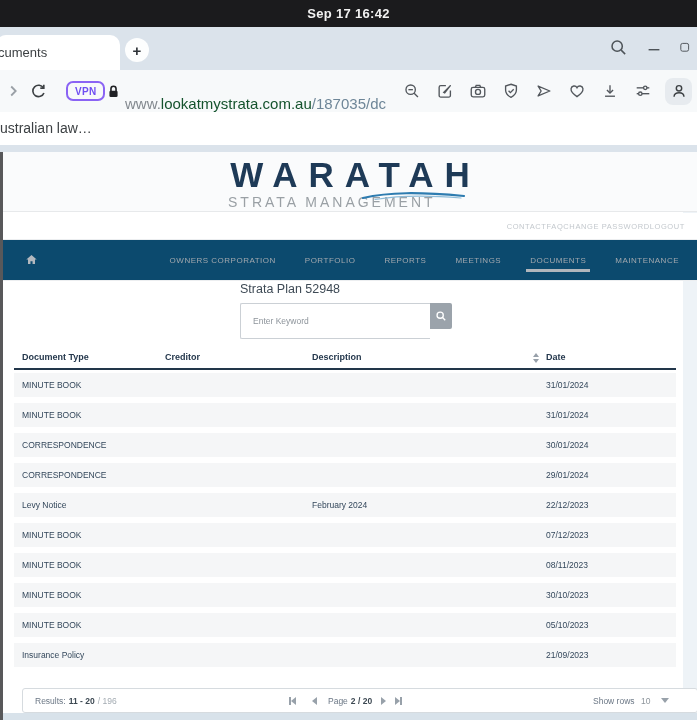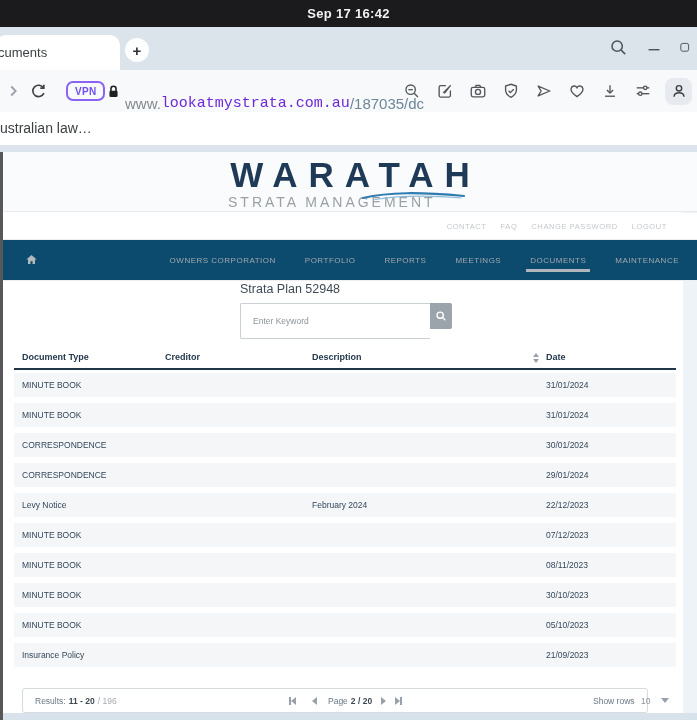--- a/index.html
+++ b/index.html
@@ -28,21 +28,21 @@
              display:flex; align-items:center; }
   .nav-ic { width:22px; height:22px; display:flex; align-items:center; justify-content:center; }
   .ic-forward { position:absolute; left:2px; }
   .ic-reload { position:absolute; left:27px; }
   .vpn-badge { position:absolute; left:66px; top:11px; height:20px; padding:0 7px; border:2px solid #8a63f4;
                border-radius:7px; display:flex; align-items:center; font-size:10px; font-weight:700;
                color:#6f4ef2; letter-spacing:.3px; }
   .ic-lock { position:absolute; left:102px; }
   .url { position:absolute; left:125px; top:0; height:42px; display:flex; align-items:flex-end;
          font-size:15px; white-space:nowrap; }
-  .url .host { color:#6d28d9;font-family:Liberation Mono, monospace; }
+  .url .host { color:#14532d; }
   .url .www { color:#83898f; }
   .url .path { color:#6e8698; }
   .toolbar-icons { position:absolute; right:0; top:0; height:42px; display:flex; align-items:center; }
   .toolbar-icons .nav-ic { margin-right:11px; }
   .profile-chip { width:27px; height:27px; background:#e7ebef; border-radius:8px; margin-right:5px;
                   display:flex; align-items:center; justify-content:center; }
 
   
   .suggestbar { position:absolute; left:0; top:112px; width:697px; height:33px; background:#fff; }
   .suggestbar .txt { position:absolute; left:0px; top:8px; font-size:14px; color:#3c4043; white-space:nowrap; }
@@ -55,21 +55,21 @@
 
   .site-header { position:absolute; left:3px; top:0; width:694px; height:60px; background:#fafbfc;
                  border-bottom:1px solid #e7e9eb; }
   .logo-word { position:absolute; left:0; right:0; top:3px; text-align:center; font-size:35px; font-weight:700;
                color:#1e3a57; letter-spacing:11px; text-indent:11px; }
   .logo-sub { position:absolute; left:225px; top:42px; font-size:14px; color:#9aa0a5; letter-spacing:3px; }
   .logo-wave { position:absolute; left:358px; top:38px; }
 
   .toplinks { position:absolute; left:3px; top:61px; width:694px; height:27px; background:#fff;
               border-bottom:1px solid #eceef0; display:flex; align-items:center; justify-content:flex-end;
-              gap:14px; padding-right:30px; }
+              padding-right:12px; }
   .toplink { font-size:7.5px; letter-spacing:.6px; color:#c3c8cd; }
 
   .mainnav { position:absolute; left:3px; top:88px; width:694px; height:41px; background:#0c4a6e;
              border-bottom:1px solid #eceef0; }
   .home-btn { position:absolute; left:22px; top:13px; }
   .nav-items { position:absolute; right:18px; top:0; height:41px; display:flex; align-items:center; gap:29px; }
   .nav-item { position:relative; font-size:8px; letter-spacing:.5px; color:#a2a8ae; height:41px;
               display:flex; align-items:center; }
   .nav-item.active::after { content:""; position:absolute; left:-4px; right:-4px; top:29px; height:3px;
               background:#b1b6bc; }
@@ -92,21 +92,21 @@
   .tri-up { width:0; height:0; border-left:3.5px solid transparent; border-right:3.5px solid transparent;
             border-bottom:4px solid #97a0a9; }
   .tri-dn { width:0; height:0; border-left:3.5px solid transparent; border-right:3.5px solid transparent;
             border-top:4px solid #97a0a9; }
   .tbody .trow { position:relative; height:30px;text-align:right; }
   .trow .stripe { position:absolute; left:0; top:3px; right:0; bottom:3px; background:#f5f6f7; }
   .td { position:absolute; top:0; height:30px; display:flex; align-items:center; font-size:8.5px; color:#33475b; }
   .td-type { left:8px; } .td-creditor { left:151px; } .td-desc { left:298px; } .td-date { left:532px; }
 
   
-  .pager { position:absolute; left:22px; top:536px; width:626px; height:25px; border:1px solid #d6dbdf;
+  .pager { position:absolute; left:22px; top:536px; width:676px; height:25px; border:1px solid #d6dbdf;
            border-radius:3px; background:#fff; font-size:8.5px; color:#6b7785; }
   .pager .cell { position:absolute; top:0; height:23px; display:flex; align-items:center; }
   .res { left:12px; } .res b { color:#3c4852; margin:0 3px; } .res .tot { color:#a3abb2; }
   .pg-first { left:266px; } .pg-prev { left:289px; } .pg-next { left:358px; } .pg-last { left:372px; }
   .pg-label { left:305px; } .pg-label b { color:#3c4852; margin-left:3px; }
   .show-label { left:570px; } .show-value { left:618px; color:#8d959c; } .show-caret { left:638px; }
   .tri-l { width:0; height:0; border-top:4px solid transparent; border-bottom:4px solid transparent;
            border-right:5px solid #98a1aa; }
   .tri-r { width:0; height:0; border-top:4px solid transparent; border-bottom:4px solid transparent;
            border-left:5px solid #98a1aa; }

